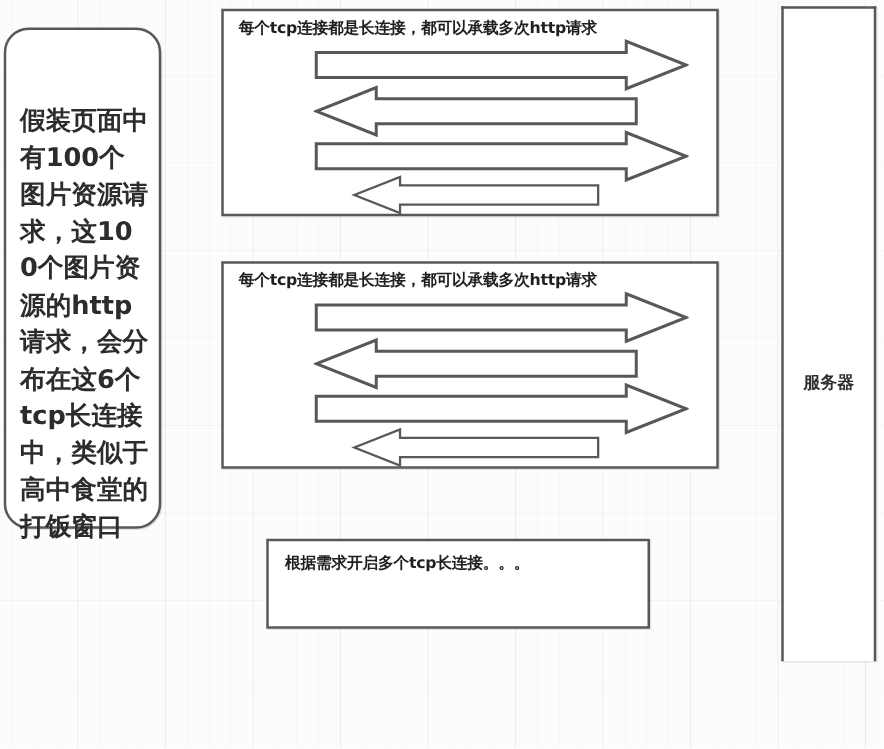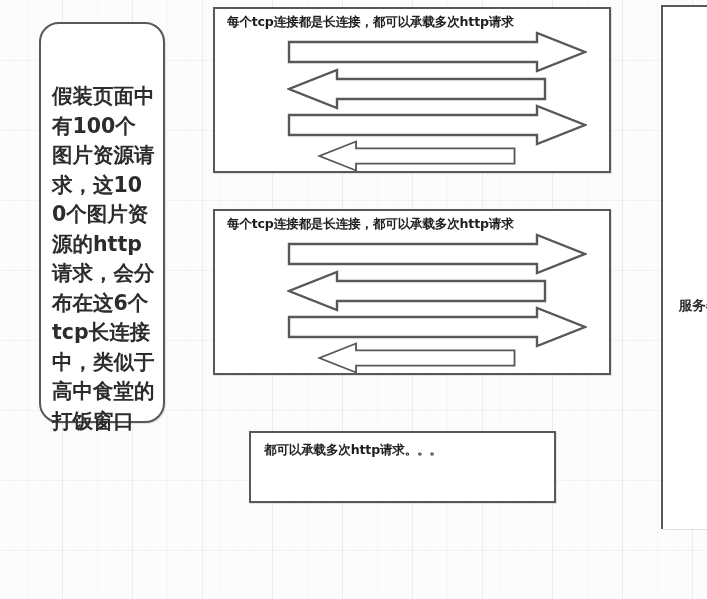--- a/index.html
+++ b/index.html
@@ -44,21 +44,20 @@
     pointer-events: none;
     user-select: none;
   }
 
   .box {
     position: absolute;
     background: #ffffff;
     border: 2.5px solid #585858;
     box-sizing: border-box;
     box-shadow: 1px 1px 0 rgba(0,0,0,0.10);
-    margin-left: 36px;
   }
 
   
   #client-box {
     left: 3px;
     top: 22px;
     width: 126px;
     height: 401px;
     border-radius: 20px;
   }
@@ -184,20 +183,20 @@
     <svg class="arrow" style="left:72px; top:95px;" width="300" height="42" viewBox="0 0 300 42">
       <polygon points="2,11 250,11 250,2 298,21 250,40 250,31 2,31" fill="#ffffff" stroke="#585858" stroke-width="2.4" stroke-linejoin="miter"></polygon>
     </svg>
 
     <svg class="arrow" style="left:72px; top:131px;" width="260" height="32" viewBox="0 0 260 42">
       <polygon points="258,11 50,11 50,2 2,21 50,40 50,31 258,31" fill="#ffffff" stroke="#585858" stroke-width="2.4" stroke-linejoin="miter"></polygon>
     </svg>
   </div>
 
   <div class="box" id="note-box">
-    <div id="note-text">都可以承载多次http请求。。。</div>
+    <div id="note-text">根据需求开启多个tcp长连接。。。</div>
   </div>
 
   <div class="box" id="server-box">
     <div id="server-text">服务器</div>
   </div>
 
 </div>
 
 </body></html>

